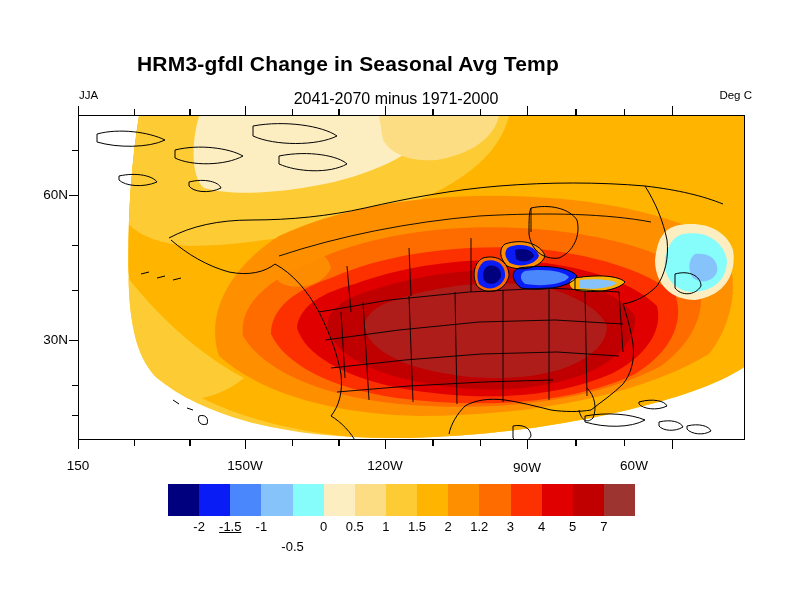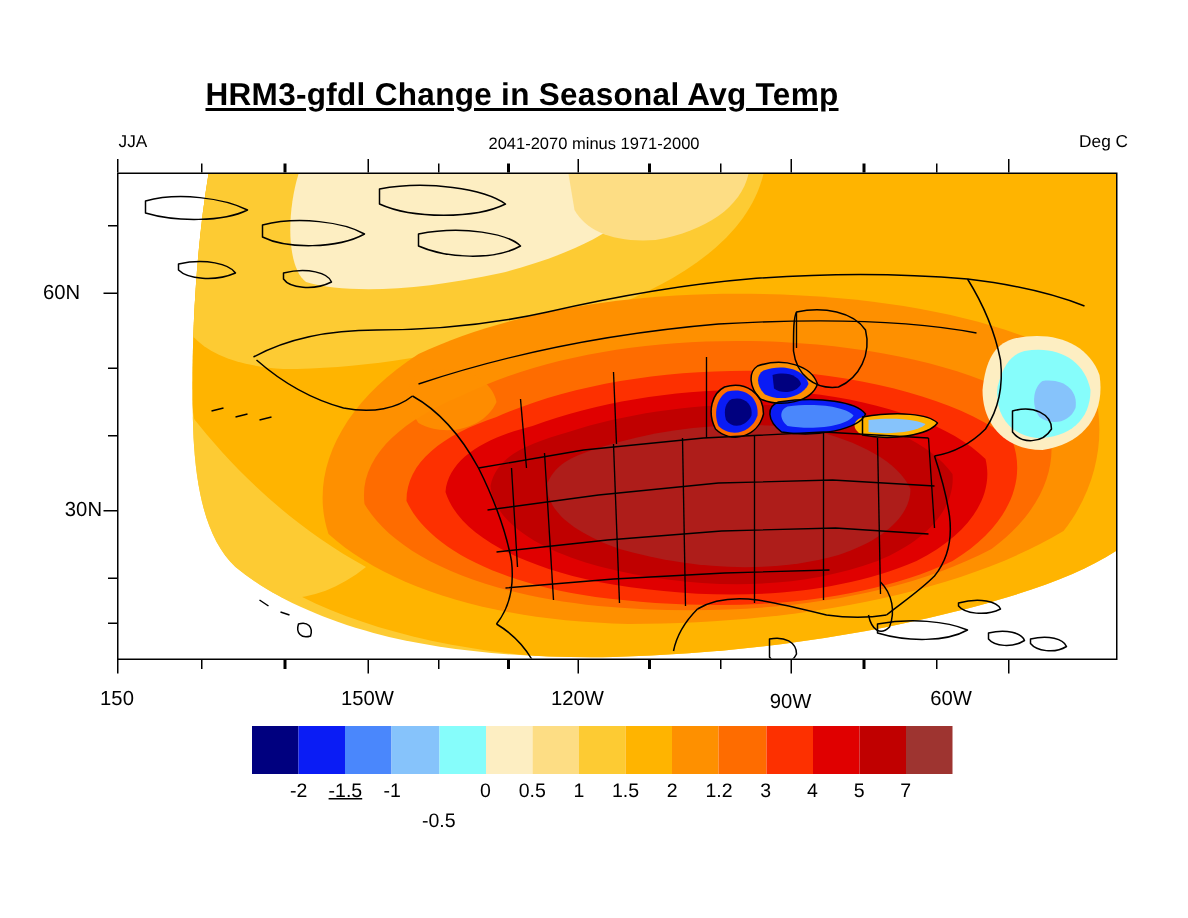--- a/index.html
+++ b/index.html
@@ -1,23 +1,23 @@
 <!DOCTYPE html>
 <html><head>
 <meta charset="utf-8">
 <style>
   html,body{margin:0;padding:0;background:#ffffff;}
   body{width:792px;height:612px;position:relative;overflow:hidden;
        font-family:"Liberation Sans","DejaVu Sans",sans-serif;color:#000;}
 
   #title{position:absolute;left:0;top:52px;width:696px;text-align:center;
-         font-size:21px;font-weight:bold;letter-spacing:.2px;text-decoration:underline;}
+         font-size:21px;font-weight:bold;letter-spacing:.2px;}
 
   #jja{position:absolute;left:79px;top:89px;font-size:11.5px;}
-  #subtitle{position:absolute;left:0;top:90px;width:792px;text-align:center;font-size:11px;}
+  #subtitle{position:absolute;left:0;top:90px;width:792px;text-align:center;font-size:16px;}
   #degc{position:absolute;right:40px;top:89px;font-size:11.5px;}
 
   #plot{position:absolute;left:78px;top:115px;width:667px;height:325px;
         border:1.3px solid #000;box-sizing:border-box;background:#fff;overflow:hidden;}
   #plot svg{position:absolute;left:0;top:0;}
 
   .tick{position:absolute;background:#000;}
   .tk-t{width:1.3px;}
   .tk-b{width:1.3px;}
   .tk-l{height:1.3px;}
@@ -232,21 +232,21 @@
 <div class="tick tk-l" style="left: 72px; top: 150px; width: 6px; height: 1.3px;"></div>
 <div class="tick tk-l" style="left: 72px; top: 245px; width: 6px; height: 1.3px;"></div>
 <div class="tick tk-l" style="left: 72px; top: 290px; width: 6px; height: 1.3px;"></div>
 <div class="tick tk-l" style="left: 72px; top: 385px; width: 6px; height: 1.3px;"></div>
 <div class="tick tk-l" style="left: 72px; top: 415px; width: 6px; height: 1.3px;"></div>
 <div class="xlab" style="left: 43px; top: 458px;">150</div>
 <div class="xlab" style="left: 210px; top: 458px;">150W</div>
 <div class="xlab" style="left: 350px; top: 458px;">120W</div>
 <div class="xlab" style="left: 492px; top: 460px;">90W</div>
 <div class="xlab" style="left: 599px; top: 458px;">60W</div>
-<div class="ylab" style="left: 14px; top: 187px; text-align: center;">60N</div>
+<div class="ylab" style="left: 14px; top: 187px;">60N</div>
 <div class="ylab" style="left: 14px; top: 332px;">30N</div>
 <div id="cbar">
     <div style="background: rgb(0, 0, 127);"></div>
     <div style="background: rgb(10, 28, 245);"></div>
     <div style="background: rgb(74, 135, 252);"></div>
     <div style="background: rgb(134, 195, 251);"></div>
     <div style="background: rgb(134, 253, 251);"></div>
     <div style="background: rgb(253, 238, 194);"></div>
     <div style="background: rgb(253, 221, 132);"></div>
     <div style="background: rgb(253, 203, 51);"></div>

